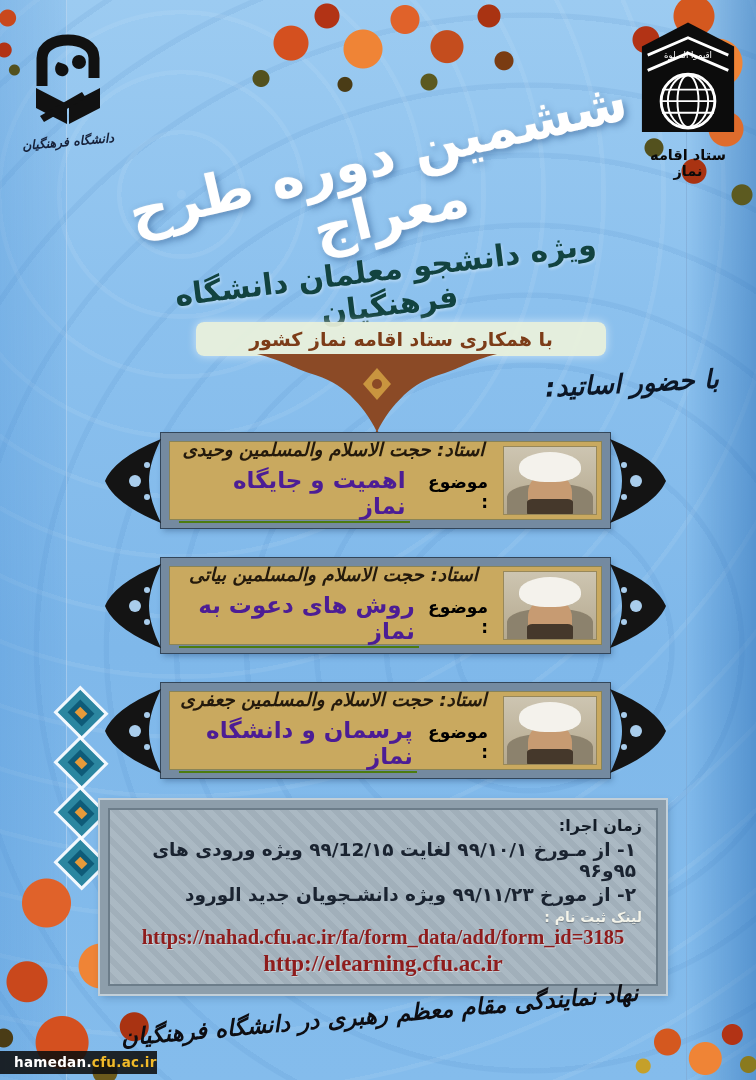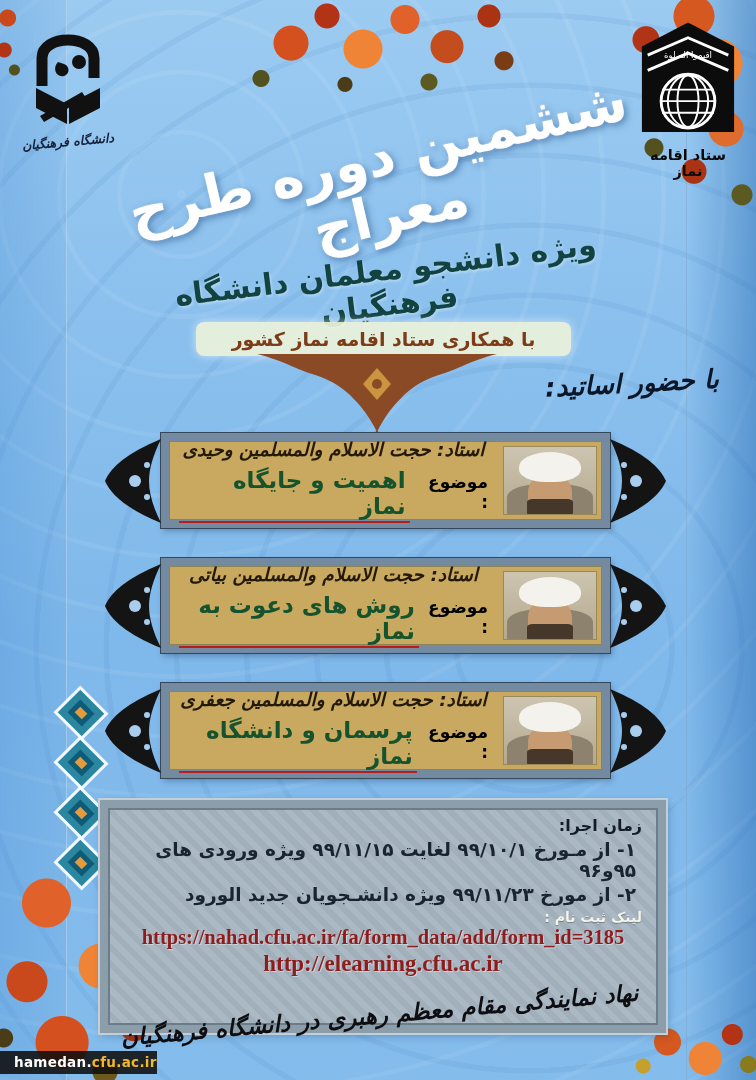--- a/index.html
+++ b/index.html
@@ -65,38 +65,38 @@
     color:#16213a;transform:rotate(-5deg);}
   .logo-right{position:absolute;right:16px;top:22px;width:104px;text-align:center;}
   .logo-right .caption{margin-top:3px;font-size:14.5px;font-weight:bold;color:#0a0a0a;}
   
   .title{position:absolute;left:52px;top:128px;width:665px;text-align:center;direction:rtl;
     transform:rotate(-13deg);font-size:55px;font-weight:bold;color:#ffffff;line-height:1.05;
     text-shadow:2px 3px 7px rgba(25,70,125,.5), 0 0 2px rgba(255,255,255,.6);}
   .subtitle{position:absolute;left:105px;top:252px;width:565px;text-align:center;direction:rtl;
     transform:rotate(-7deg);font-size:30px;font-weight:bold;color:#124340;
     text-shadow:1px 2px 3px rgba(255,255,255,.35);}
-  .badge{position:absolute;left:196px;top:322px;width:375px;height:34px;direction:rtl;
+  .badge{position:absolute;left:196px;top:322px;width:410px;height:34px;direction:rtl;
     background:rgba(236,242,219,.92);border-radius:8px;display:flex;align-items:center;justify-content:center;
     box-shadow:0 0 10px rgba(255,255,255,.6);}
   .badge span{font-size:19px;font-weight:bold;color:#7c3c18;}
   .pendant{position:absolute;left:257px;top:354px;}
   .presenters{position:absolute;left:545px;top:368px;width:185px;direction:rtl;text-align:left;
     transform:rotate(-3deg);font-size:26px;font-weight:bold;font-style:italic;color:#0b1626;}
   
   .card{position:absolute;left:161px;width:449px;height:95px;background:#748aa0;padding:8px;
     box-shadow:0 0 0 1px #33465a, 2px 3px 6px rgba(20,50,90,.35);}
   .card-inner{width:100%;height:100%;background:#c9a95f;display:flex;align-items:stretch;
     box-shadow:inset 0 0 0 1px #8a8457;}
   .card-text{flex:1;direction:rtl;display:flex;flex-direction:column;justify-content:center;
     align-items:center;padding:4px 10px;}
   .speaker-name{font-size:18.5px;font-weight:bold;font-style:italic;color:#241a0c;margin-bottom:7px;}
   .topic-line{direction:rtl;display:flex;align-items:baseline;gap:7px;}
   .topic-label{font-size:17px;font-weight:bold;color:#000000;}
-  .topic{font-size:23px;font-weight:900;color:#14532d;border-bottom:2px solid #b91c1c;padding:0 4px 2px;}
+  .topic{font-size:23px;font-weight:900;color:#4c1d95;border-bottom:2px solid #4d7c0f;padding:0 4px 2px;}
   .photo{width:94px;margin:5px;position:relative;background:linear-gradient(#cdc5b1,#b5a98f);
     border:1px solid #98885a;overflow:hidden;flex:none;}
   .photo .turban{position:absolute;left:50%;top:5px;transform:translateX(-50%);width:62px;height:30px;
     background:#f4f2ec;border-radius:50% 50% 42% 42%;}
   .photo .face{position:absolute;left:50%;top:26px;transform:translateX(-50%);width:44px;height:42px;
     background:#c79b72;border-radius:46% 46% 40% 40%;}
   .photo .beard{position:absolute;left:50%;top:52px;transform:translateX(-50%);width:46px;height:26px;
     background:#45382b;border-radius:12% 12% 50% 50%;}
   .photo .robe{position:absolute;left:50%;bottom:-2px;transform:translateX(-50%);width:86px;height:32px;
     background:#8c826d;border-radius:40% 40% 0 0;}
@@ -106,21 +106,21 @@
   .lace.left{left:-56px;}
   .lace.right{right:-56px;transform:translateY(-50%) scaleX(-1);}
   
   .px-strip{position:absolute;left:55px;top:688px;width:52px;}
   .px-motif{position:relative;width:52px;height:50px;}
   .px-motif .d1{position:absolute;inset:9px;transform:rotate(45deg);background:#2b86a0;
     outline:3px solid rgba(255,255,255,.9);}
   .px-motif .d2{position:absolute;inset:16px;transform:rotate(45deg);background:#0e5b78;}
   .px-motif .d3{position:absolute;inset:21px;transform:rotate(45deg);background:#e69a3a;}
   
-  .info-box{position:absolute;left:100px;top:800px;width:566px;height:233px;direction:rtl;
+  .info-box{position:absolute;left:100px;top:800px;width:566px;height:194px;direction:rtl;
     background:
       repeating-linear-gradient(45deg, rgba(255,255,255,.05) 0 6px, rgba(0,0,0,.03) 6px 12px),
       #a6b5c0;
     border:8px solid #8d9eab;box-shadow:inset 0 0 0 2px #6c7d8a, 0 0 0 2px #c2cfd8, 2px 3px 8px rgba(20,50,90,.3);
     padding:8px 16px 6px;}
   .sch-heading{font-size:16px;font-weight:bold;color:#131c27;margin-bottom:4px;}
   .sch-item{font-size:18.5px;font-weight:bold;color:#1a2330;margin:3px 6px 0 0;letter-spacing:.2px;}
   .link-label{font-size:14px;font-weight:bold;color:#f4f4ea;margin-top:4px;text-shadow:0 1px 1px rgba(0,0,0,.3);}
   .link{direction:ltr;text-align:center;font-family:"Liberation Serif",serif;font-weight:bold;
     color:#8e1c1c;text-shadow:1px 1px 0 rgba(255,255,255,.4);text-decoration:none;display:block;}
@@ -305,21 +305,21 @@
       </div>
     <div class="px-motif">
         <div class="d1"></div>
         <div class="d2"></div>
         <div class="d3"></div>
       </div>
   </div>
 
   <div class="info-box">
     <div class="sch-heading">زمان اجرا:</div>
-    <div class="sch-item">۱- از مـورخ ۹۹/۱۰/۱ لغایت ۹۹/۱۱/۱۵ ویژه ورودی های ۹۵و۹۶</div>
+    <div class="sch-item">۱- از مـورخ ۹۹/۱۰/۱ لغایت ۹۹/12/۱۵ ویژه ورودی های ۹۵و۹۶</div>
     <div class="sch-item">۲- از مورخ ۹۹/۱۱/۲۳ ویژه دانشـجویان جدید الورود</div>
     <div class="link-label">لینک ثبت نام :</div>
     <a class="link reg" href="#">https://nahad.cfu.ac.ir/fa/form_data/add/form_id=3185</a>
     <a class="link course" href="#">http://elearning.cfu.ac.ir</a>
   </div>
 
   <div class="organizer">نهاد نمایندگی مقام معظم رهبری در دانشگاه فرهنگیان</div>
 
   <div class="watermark">
     <span class="wm-prefix">hamedan.</span><span class="wm-domain">cfu.ac.ir</span>

